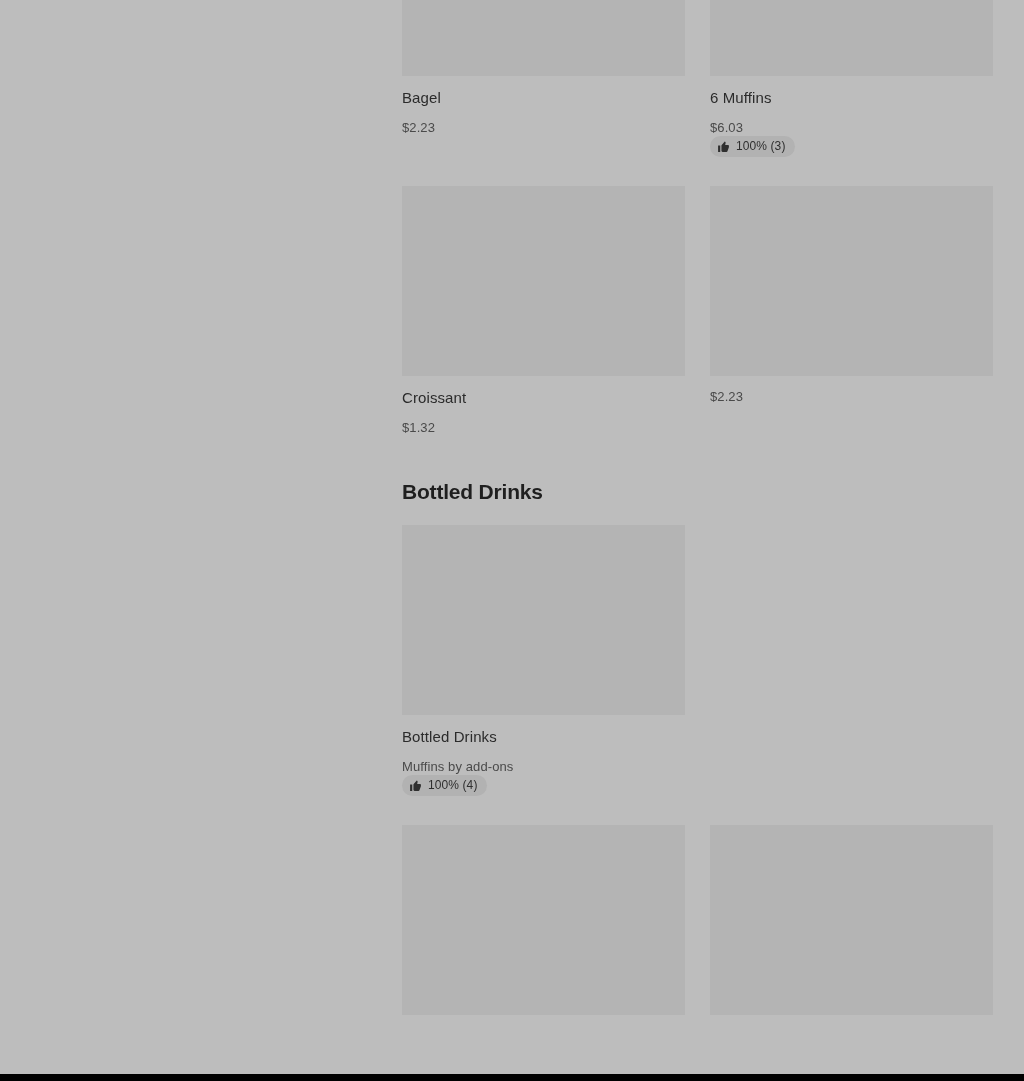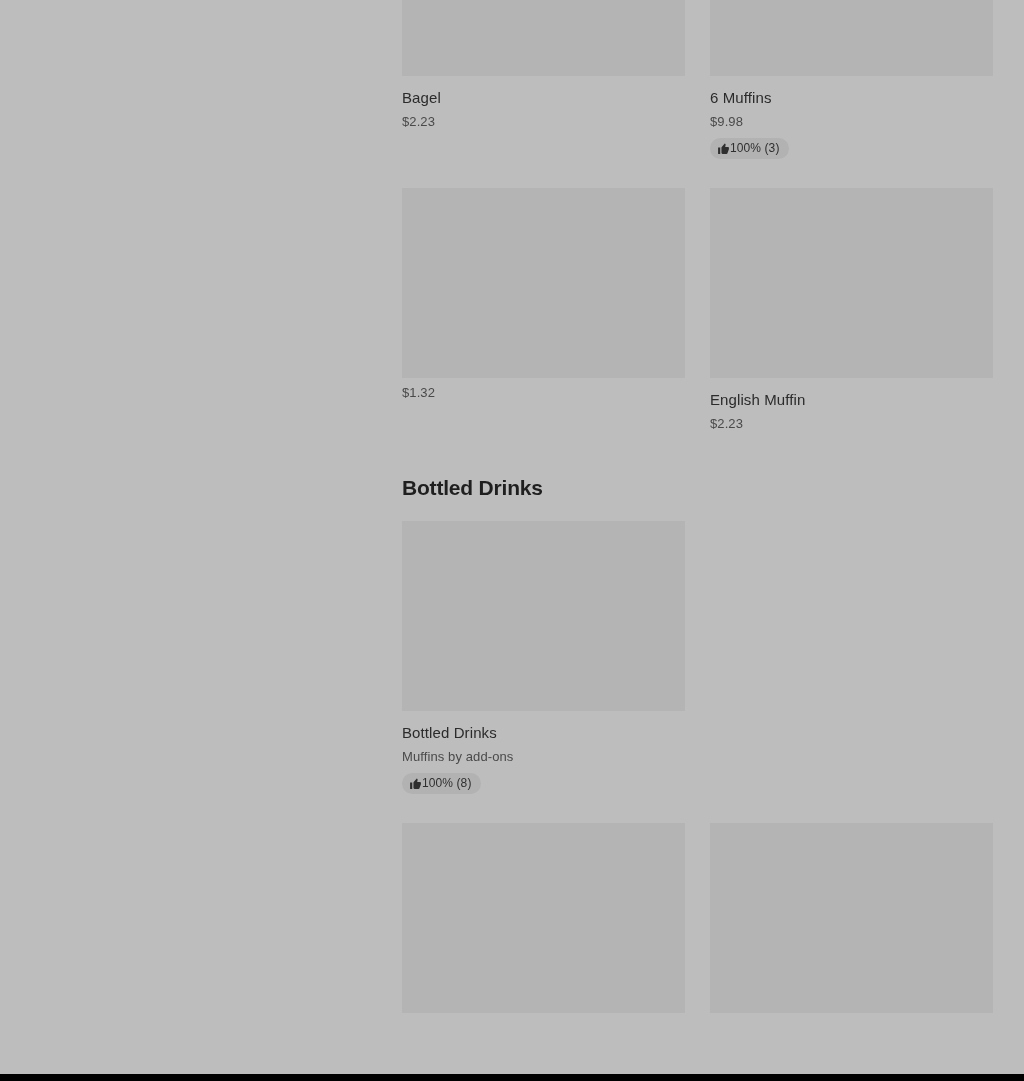--- a/index.html
+++ b/index.html
@@ -58,30 +58,30 @@
     font-size: 15px;
     line-height: 19px;
     color: #2b2b2b;
     margin-top: 12px;
     letter-spacing: 0.1px;
   }
   .card-sub {
     font-size: 13px;
     line-height: 17px;
     color: #4a4a4a;
-    margin-top: 6px;
+    margin-top: 12px;
     letter-spacing: 0.1px;
   }
   .badge {
     display: inline-flex;
     align-items: center;
+    gap: 6px;
     background: #b2b2b2;
     border-radius: 11px;
     padding: 3px 9px 3px 7px;
-    margin-top: 8px;
     text-align: center;
   }
   .badge-text {
     font-size: 12px;
     line-height: 15px;
     color: #2f2f2f;
     letter-spacing: 0.1px;
   }
   .thumb-icon {
     width: 13px;
@@ -124,60 +124,60 @@
 
         <div class="card">
           <div class="thumb"></div>
           <div class="card-name">Bagel</div>
           <div class="card-sub">$2.23</div>
         </div>
 
         <div class="card">
           <div class="thumb"></div>
           <div class="card-name">6 Muffins</div>
-          <div class="card-sub">$9.98</div>
+          <div class="card-sub">$6.03</div>
           <div class="badge">
             <span class="thumb-icon">
               <svg viewBox="0 0 24 24" width="13" height="13" aria-hidden="true">
                 <path fill="#2f2f2f" d="M2 10h4v12H2zM22 11.2c0-1-.8-1.8-1.8-1.8h-5.1l.8-3.8c.2-.9-.1-1.8-.8-2.3l-.8-.6-5.6 6.3c-.3.4-.5.9-.5 1.4V20c0 1.1.9 2 2 2h7.3c.8 0 1.6-.5 1.8-1.3l2.5-7c.1-.2.2-.5.2-.8z"></path>
               </svg>
             </span>
             <span class="badge-text">100% (3)</span>
           </div>
         </div>
 
         <div class="card">
           <div class="thumb"></div>
+          <div class="card-name">Croissant</div>
           <div class="card-sub">$1.32</div>
         </div>
 
         <div class="card">
           <div class="thumb"></div>
-          <div class="card-name">English Muffin</div>
           <div class="card-sub">$2.23</div>
         </div>
 
       </div>
     </div>
 
     <div class="section">
       <div class="section-heading">Bottled Drinks</div>
       <div class="grid">
 
         <div class="card">
           <div class="thumb"></div>
           <div class="card-name">Bottled Drinks</div>
           <div class="card-sub">Muffins by add-ons</div>
           <div class="badge">
             <span class="thumb-icon">
               <svg viewBox="0 0 24 24" width="13" height="13" aria-hidden="true">
                 <path fill="#2f2f2f" d="M2 10h4v12H2zM22 11.2c0-1-.8-1.8-1.8-1.8h-5.1l.8-3.8c.2-.9-.1-1.8-.8-2.3l-.8-.6-5.6 6.3c-.3.4-.5.9-.5 1.4V20c0 1.1.9 2 2 2h7.3c.8 0 1.6-.5 1.8-1.3l2.5-7c.1-.2.2-.5.2-.8z"></path>
               </svg>
             </span>
-            <span class="badge-text">100% (8)</span>
+            <span class="badge-text">100% (4)</span>
           </div>
         </div>
 
       </div>
     </div>
 
     <div class="section">
       <div class="grid">
 
         <div class="card">

